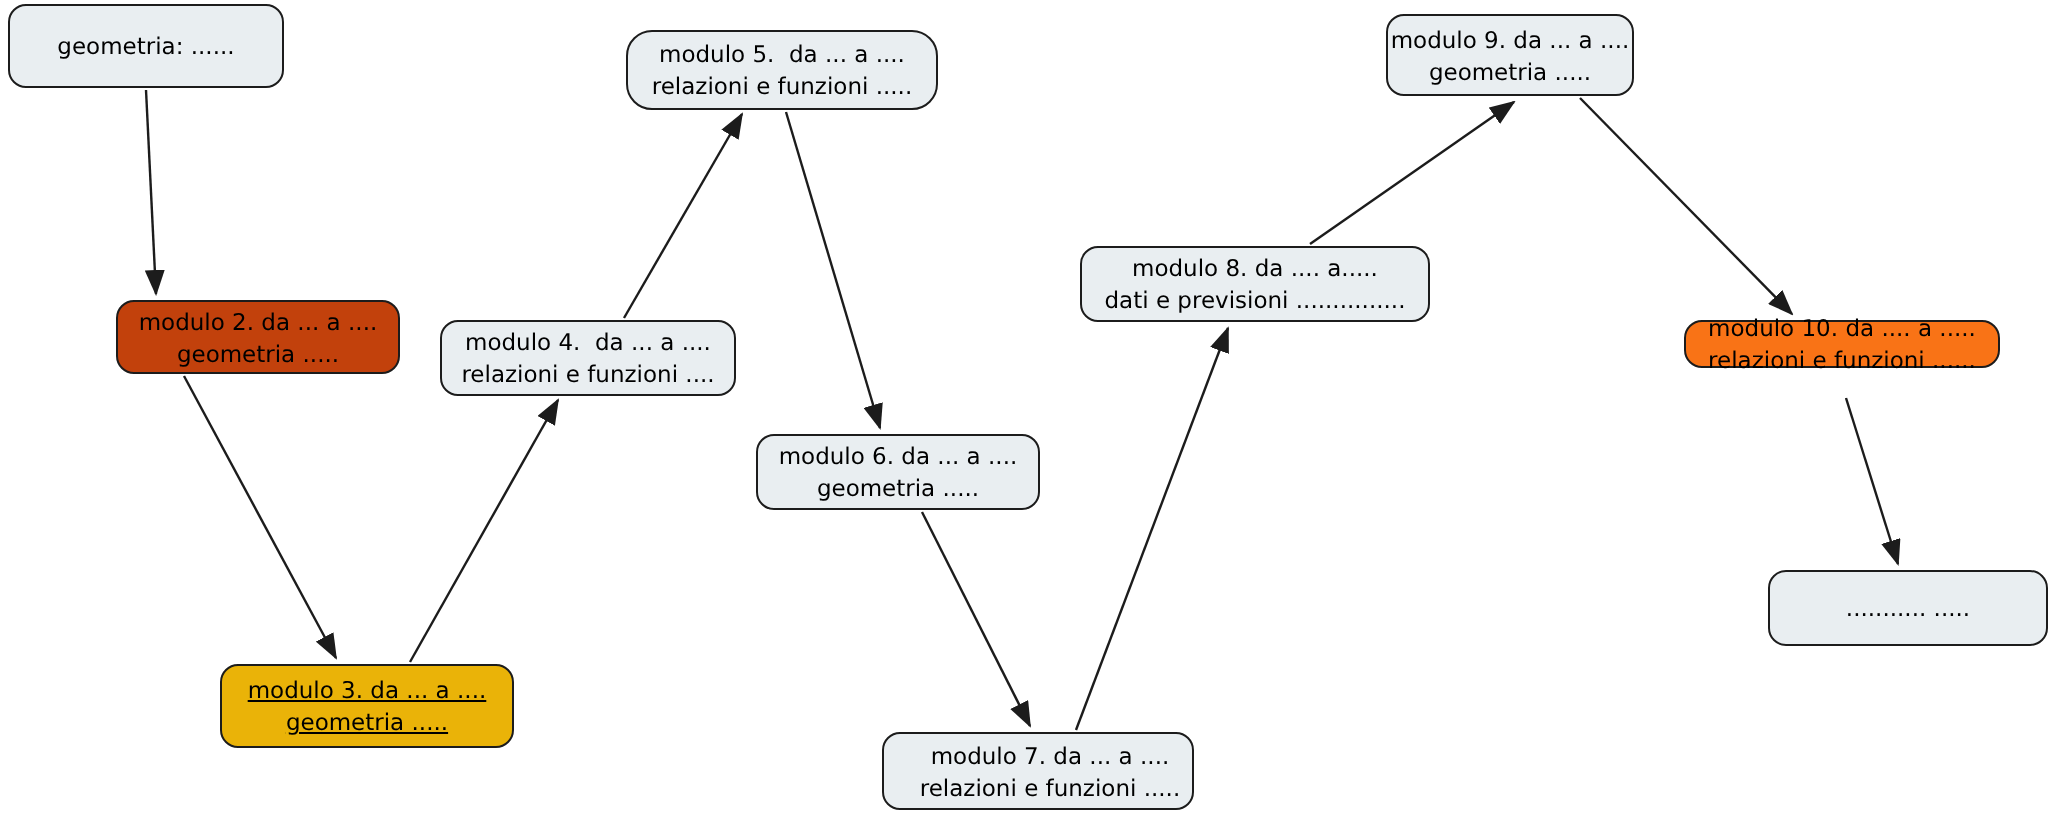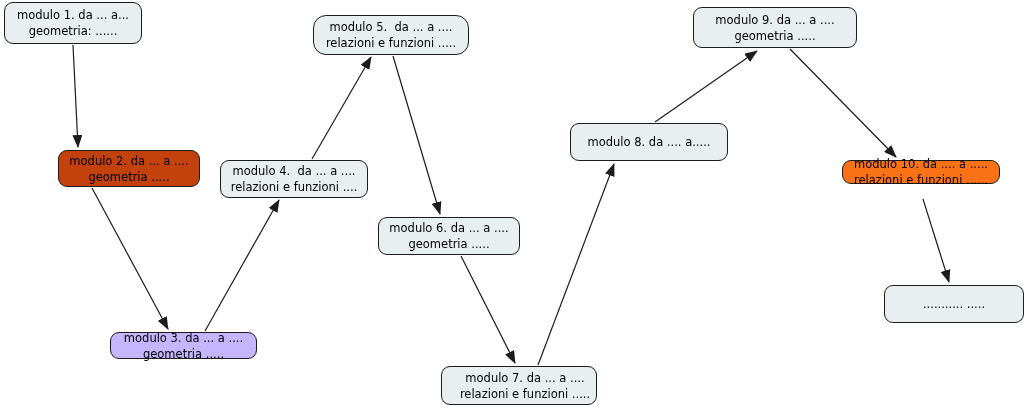--- a/index.html
+++ b/index.html
@@ -52,25 +52,25 @@
         <line x1="312" y1="159" x2="371" y2="57" stroke="#1c1c1c" stroke-width="1.2" marker-end="url(#arrowhead)"></line>
         <line x1="393" y1="56" x2="440" y2="214" stroke="#1c1c1c" stroke-width="1.2" marker-end="url(#arrowhead)"></line>
         <line x1="461" y1="256" x2="515" y2="363" stroke="#1c1c1c" stroke-width="1.2" marker-end="url(#arrowhead)"></line>
         <line x1="538" y1="365" x2="614" y2="164" stroke="#1c1c1c" stroke-width="1.2" marker-end="url(#arrowhead)"></line>
         <line x1="655" y1="122" x2="757" y2="51" stroke="#1c1c1c" stroke-width="1.2" marker-end="url(#arrowhead)"></line>
         <line x1="790" y1="49" x2="896" y2="157" stroke="#1c1c1c" stroke-width="1.2" marker-end="url(#arrowhead)"></line>
         <line x1="923" y1="199" x2="949" y2="282" stroke="#1c1c1c" stroke-width="1.2" marker-end="url(#arrowhead)"></line>
       </g>
   </svg>
   <div>
-      <div class="node" style="left: 4px; top: 2px; width: 138px; height: 42px; background: rgb(233, 238, 241); border-color: rgb(28, 28, 28);"><div class="l1">modulo 1. da ... a...</div><div class="l2">geometria: ......</div></div>
+      <div class="node" style="left: 4px; top: 2px; width: 138px; height: 42px; background: rgb(233, 238, 241); border-color: rgb(28, 28, 28);"><div class="l2">geometria: ......</div></div>
       <div class="node" style="left: 10px; top: 150px; width: 142px; height: 37px; background: #c2410c; border-color: rgb(28, 28, 28); margin-left: 48px;"><div class="l1">modulo 2. da ... a ....</div><div class="l2">geometria .....</div></div>
-      <div class="node" style="left: 110px; top: 332px; width: 147px; height: 27px; background: #c4b5fd; border-color: rgb(28, 28, 28);"><div class="l1">modulo 3. da ... a ....</div><div class="l2">geometria .....</div></div>
+      <div class="node" style="left: 110px; top: 332px; width: 147px; height: 42px; background: #eab308; border-color: rgb(28, 28, 28); text-decoration: underline;"><div class="l1">modulo 3. da ... a ....</div><div class="l2">geometria .....</div></div>
       <div class="node" style="left: 220px; top: 160px; width: 148px; height: 38px; background: rgb(233, 238, 241); border-color: rgb(28, 28, 28);"><div class="l1">modulo 4.  da ... a ....</div><div class="l2">relazioni e funzioni ....</div></div>
       <div class="node" style="left: 313px; top: 15px; width: 156px; height: 40px; background: rgb(233, 238, 241); border-color: rgb(28, 28, 28); border-radius: 13px;"><div class="l1">modulo 5.  da ... a ....</div><div class="l2">relazioni e funzioni .....</div></div>
       <div class="node" style="left: 378px; top: 217px; width: 142px; height: 38px; background: rgb(233, 238, 241); border-color: rgb(28, 28, 28);"><div class="l1">modulo 6. da ... a ....</div><div class="l2">geometria .....</div></div>
       <div class="node" style="left: 441px; top: 366px; width: 156px; height: 39px; background: rgb(233, 238, 241); border-color: rgb(28, 28, 28); padding-left: 12px;"><div class="l1">modulo 7. da ... a ....</div><div class="l2">relazioni e funzioni .....</div></div>
-      <div class="node" style="left: 540px; top: 123px; width: 158px; height: 38px; background: rgb(233, 238, 241); border-color: rgb(28, 28, 28); margin-left: 30px;"><div class="l1">modulo 8. da .... a.....</div></div>
-      <div class="node" style="left: 693px; top: 7px; width: 164px; height: 41px; background: rgb(233, 238, 241); border-color: rgb(28, 28, 28);"><div class="l1">modulo 9. da ... a ....</div><div class="l2">geometria .....</div></div>
+      <div class="node" style="left: 540px; top: 123px; width: 175px; height: 38px; background: rgb(233, 238, 241); border-color: rgb(28, 28, 28);"><div class="l1">modulo 8. da .... a.....</div><div class="l2">dati e previsioni ...............</div></div>
+      <div class="node" style="left: 693px; top: 7px; width: 124px; height: 41px; background: rgb(233, 238, 241); border-color: rgb(28, 28, 28);"><div class="l1">modulo 9. da ... a ....</div><div class="l2">geometria .....</div></div>
       <div class="node" style="left: 842px; top: 160px; width: 158px; height: 24px; background: #f97316; border-color: rgb(28, 28, 28);"><div class="l1">modulo 10. da .... a .....</div><div class="l2">relazioni e funzioni ......</div></div>
       <div class="node" style="left: 884px; top: 285px; width: 140px; height: 38px; background: rgb(233, 238, 241); border-color: rgb(28, 28, 28);"><div class="l2">........... .....</div></div>
     </div>
 </div>
 
 </body></html>

